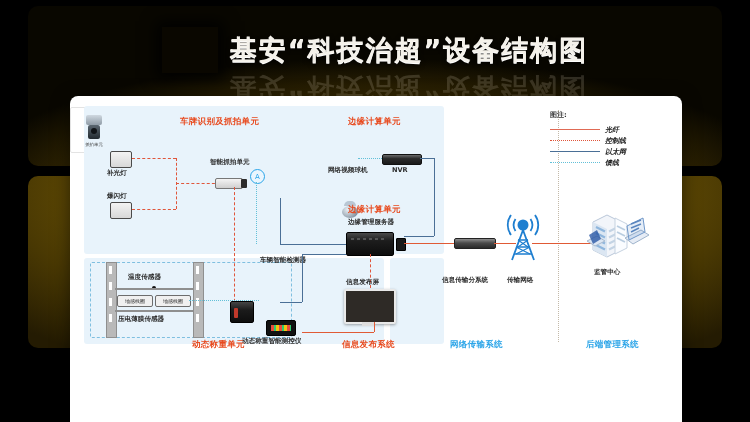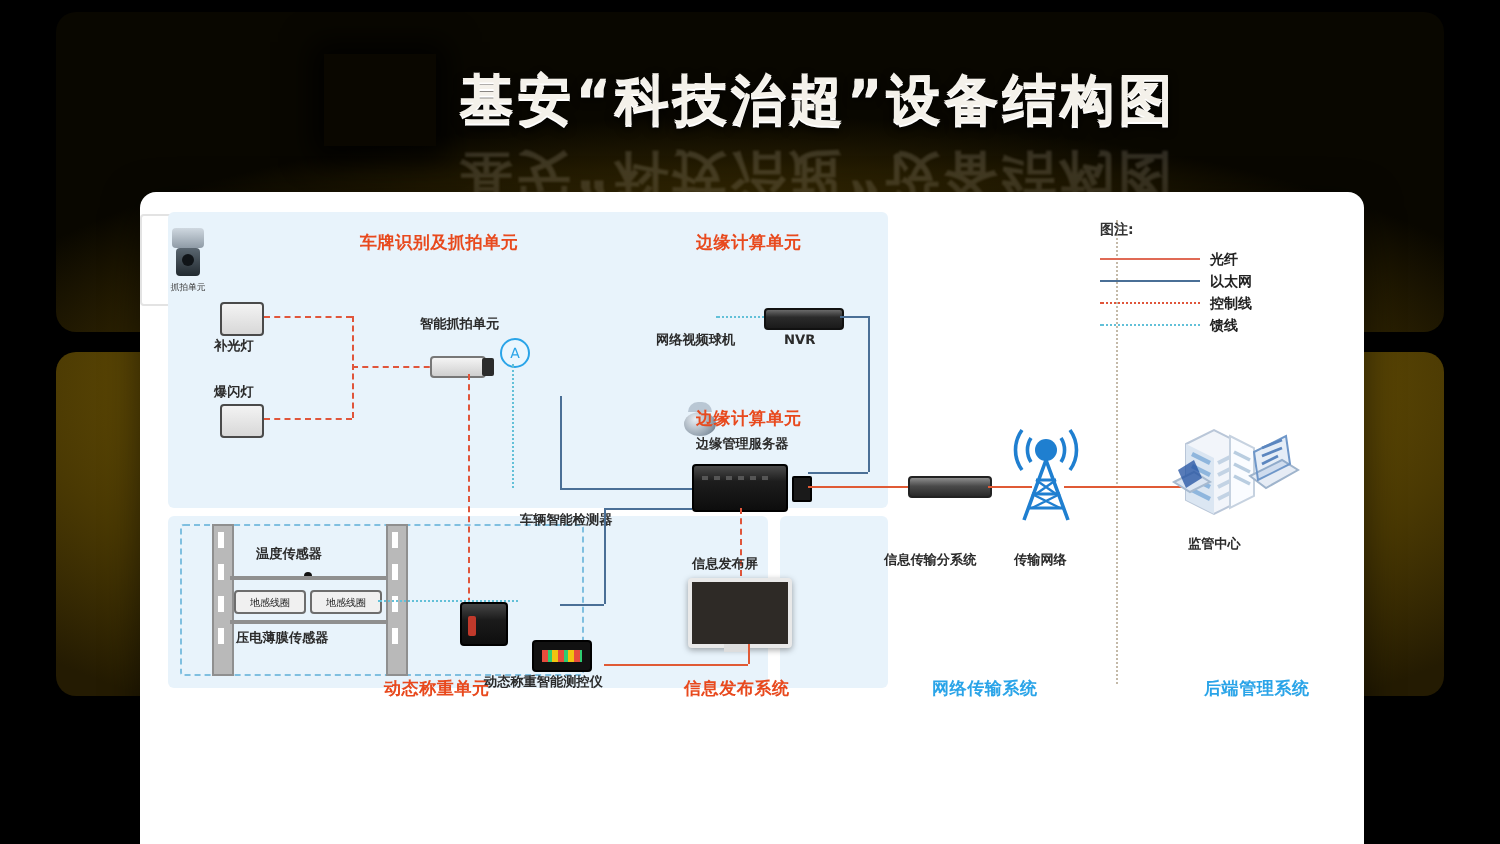--- a/index.html
+++ b/index.html
@@ -69,21 +69,21 @@
   .panel{position:absolute;background:#e8f3fb;}
   .panel-top{left:14px;top:10px;width:360px;height:148px;border-radius:3px;}
   .panel-bottom{left:14px;top:162px;width:300px;height:86px;border-radius:3px;}
   .panel-mid{left:320px;top:162px;width:54px;height:86px;border-radius:3px;}
 
   
   .dashbox{position:absolute;border:1px dashed #7fbfe0;border-radius:2px;}
 
   
   .hdr{position:absolute;color:#e8491d;font-size:8.5px;font-weight:700;white-space:nowrap;letter-spacing:.3px;}
-  .hdr-blue{position:absolute;color:#2aa4e8;font-size:8.5px;font-weight:700;white-space:nowrap;letter-spacing:.3px;margin-left:16px;}
+  .hdr-blue{position:absolute;color:#2aa4e8;font-size:8.5px;font-weight:700;white-space:nowrap;letter-spacing:.3px;}
   .lbl{position:absolute;color:#2b2b2b;font-size:6.6px;white-space:nowrap;font-weight:600;}
   .lbl-sm{position:absolute;color:#3a3a3a;font-size:5.4px;white-space:nowrap;}
 
   
   .dev{position:absolute;}
   .lightbox{
     width:20px;height:15px;background:linear-gradient(180deg,#f3f3f3,#d8d8d8);
     border:1.4px solid #4a4a4a;border-radius:2px;
   }
   .coilbox{
@@ -106,21 +106,21 @@
   .v-ctrl{width:0;border-left:1.3px dashed #e0553a;}
   .h-feed{height:0;border-top:1.3px dotted #62c0d8;}
   .v-feed{width:0;border-left:1.3px dotted #62c0d8;}
 
   
   .vdiv{position:absolute;width:0;border-left:1.2px dotted #c3b9a8;}
 
   
   .legend{position:absolute;right:14px;top:14px;width:118px;}
   .legend-title{font-size:7px;color:#333;font-weight:700;margin-bottom:4px;}
-  .legend-row{display:flex;align-items:center;height:11px;}
+  .legend-row{display:flex;align-items:center;height:11px;font-style:italic;}
   .legend-line{width:50px;height:0;margin-right:5px;}
   .lg-fiber{border-top:1.6px solid #e06a55;}
   .lg-ctrl{border-top:1.6px dotted #e0553a;}
   .lg-eth{border-top:1.6px solid #4a6f96;}
   .lg-feed{border-top:1.6px dotted #62c0d8;}
   .legend-label{font-size:7px;color:#222;font-weight:700;white-space:nowrap;}
 
   
   .nvr{
     width:38px;height:9px;border-radius:2px;
@@ -222,26 +222,26 @@
 
     <div class="vdiv" style="left:488px;top:14px;height:232px;"></div>
 
     <div class="legend">
       <div class="legend-title">图注:</div>
       <div class="legend-row">
         <span class="legend-line lg-fiber"></span>
         <span class="legend-label">光纤</span>
       </div>
       <div class="legend-row">
+        <span class="legend-line lg-ctrl"></span>
+        <span class="legend-label">控制线</span>
+      </div>
+      <div class="legend-row">
         <span class="legend-line lg-eth"></span>
         <span class="legend-label">以太网</span>
-      </div>
-      <div class="legend-row">
-        <span class="legend-line lg-ctrl"></span>
-        <span class="legend-label">控制线</span>
       </div>
       <div class="legend-row">
         <span class="legend-line lg-feed"></span>
         <span class="legend-label">馈线</span>
       </div>
     </div>
 
     <div class="hdr" style="left:110px;top:20px;">车牌识别及抓拍单元</div>
 
     <div class="dev lightbox" style="left:40px;top:55px;"></div>

